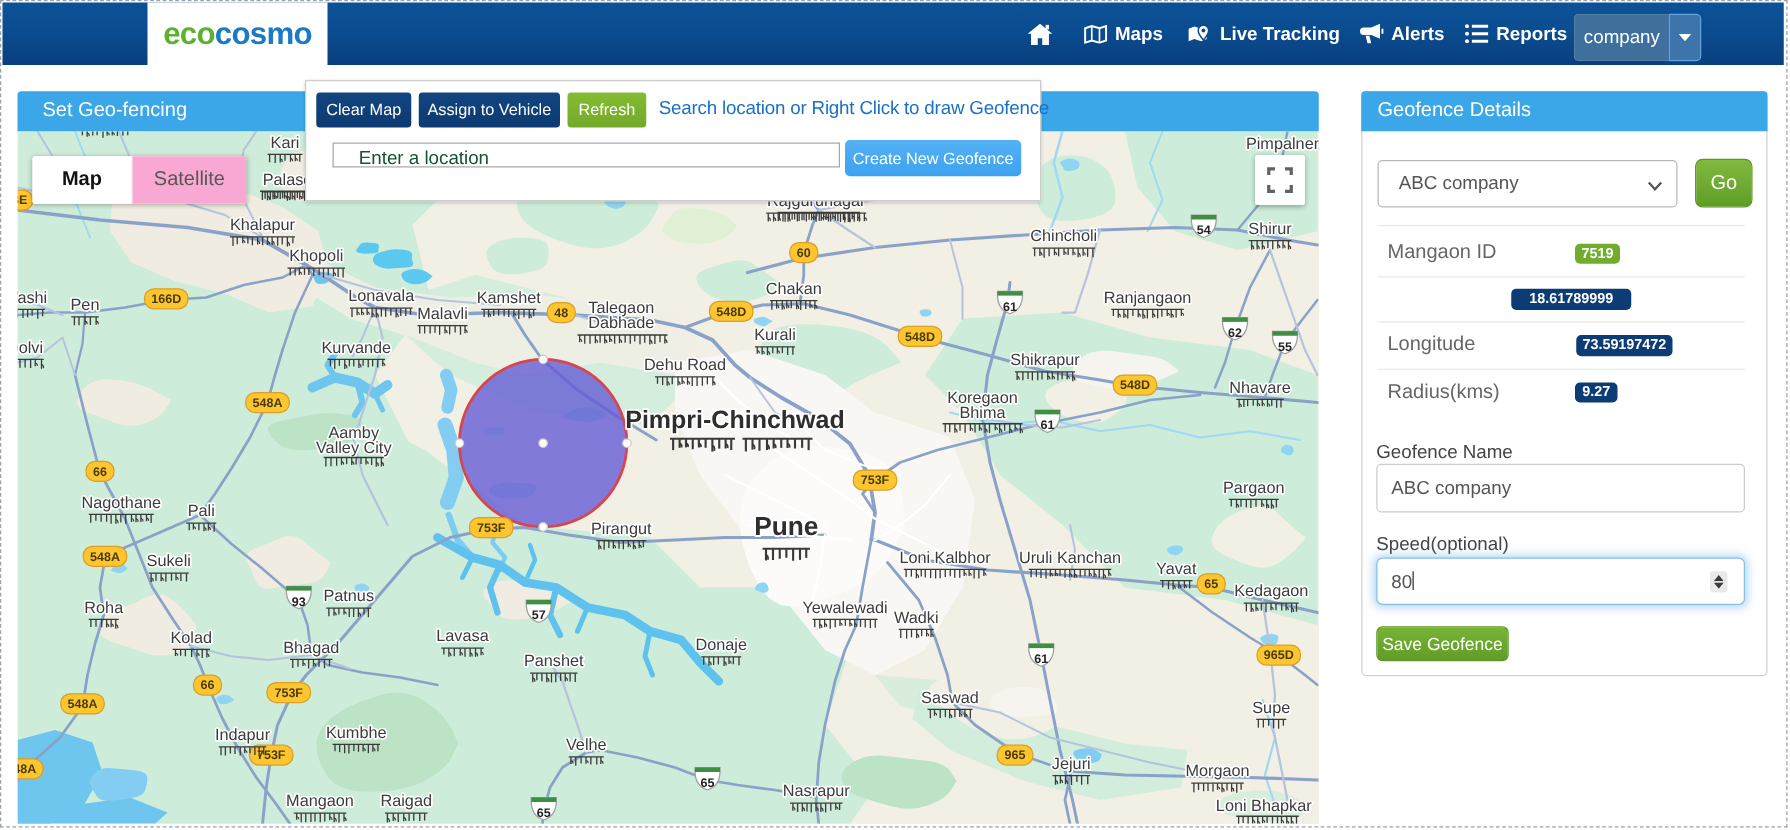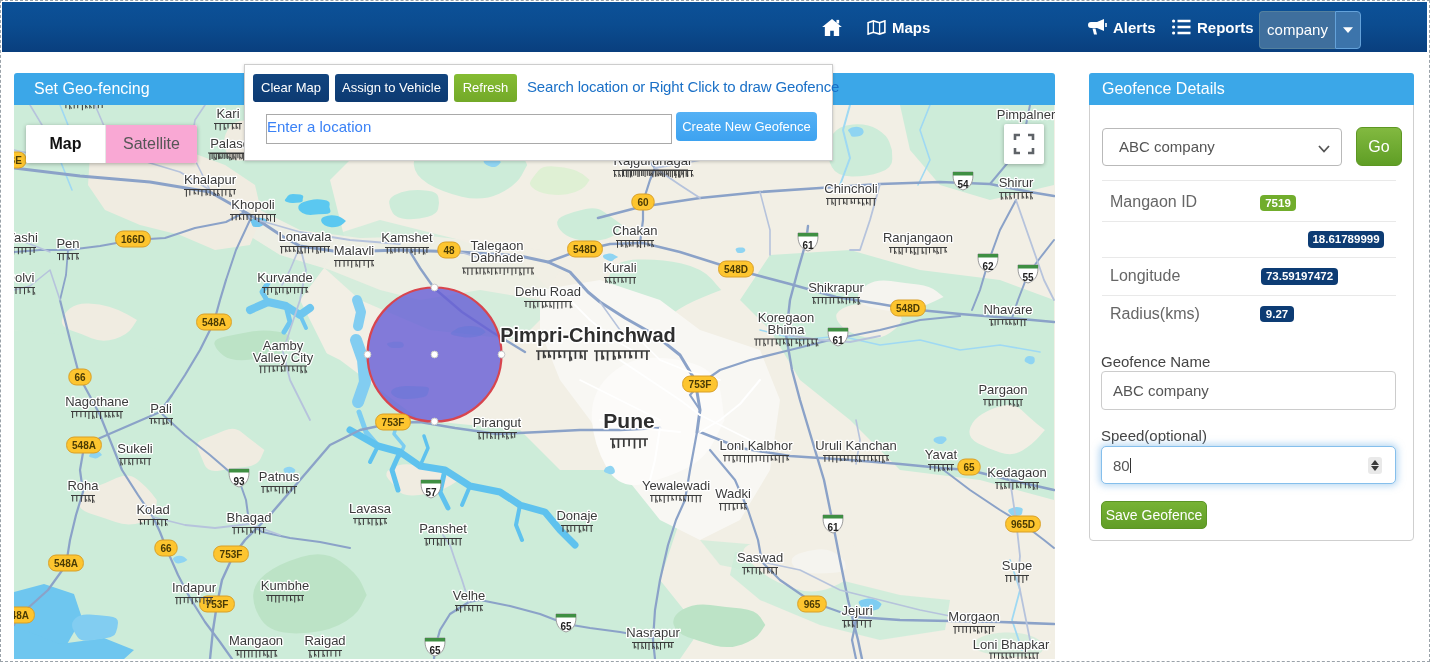--- a/index.html
+++ b/index.html
@@ -26,52 +26,61 @@
 #mapsat .c1{width:80px;border-right:1px solid #e6e6e6;font-size:16px;font-weight:bold;color:#111;text-align:center;line-height:38px;background:#fff;border-radius:2px 0 0 2px}
 #mapsat .c2{flex:1;font-size:16px;color:#565656;text-align:center;line-height:38px;background:#f9a8d4;border-radius:0 2px 2px 0}
 #fsbtn{position:absolute;left:1004px;top:124px;width:40px;height:40px;background:#fff;border-radius:2px;z-index:6;box-shadow:0 1px 4px rgba(0,0,0,.3);display:flex;align-items:center;justify-content:center}
 
 #toolbar{position:absolute;left:244px;top:64px;width:589px;height:97px;background:#fff;border:1px solid #cdcdcd;box-shadow:0 1px 3px rgba(0,0,0,.18);z-index:10}
 .tbtn{position:absolute;top:9px;height:28px;border-radius:3px;color:#fff;font-size:13px;text-align:center;line-height:28px}
 #tb1{left:8px;width:76px;background:linear-gradient(#12457f,#0d3a72)}
 #tb2{left:90px;width:113px;background:linear-gradient(#12457f,#0d3a72)}
 #tb3{left:209px;width:63px;background:linear-gradient(#85bc33,#73a928)}
 #tsearch{position:absolute;left:282px;top:13px;letter-spacing:-0.15px;white-space:nowrap;color:#1a70c7;font-size:15px}
-#tinput{position:absolute;left:21px;top:49px;width:406px;height:30px;border:1px solid #a9a9a9;background:#fff;color:#3b82f6;font-size:15px;line-height:24px;padding-left:0}
+#tinput{position:absolute;left:21px;top:49px;width:406px;height:20px;border:1px solid #a9a9a9;background:#fff;color:#14532d;font-size:15px;line-height:24px;padding-left:20px}
 #tcreate{position:absolute;left:431px;top:47px;width:141px;height:29px;background:linear-gradient(#54b1f5,#3da2f0);border-radius:4px;color:#fff;font-size:13px;text-align:center;line-height:29px}
 
 #rsel{position:absolute;left:1102px;top:128px;width:240px;height:38px;border:1px solid #b9b9b9;border-radius:4px;background:#fff;font-size:15px;color:#555;line-height:36px;padding-left:16px}
 #rsel svg{position:absolute;right:11px;top:16px}
 #rgo{position:absolute;left:1356px;top:127px;width:46px;height:39px;background:linear-gradient(#82b940,#5f9e25);border:1px solid #5d9722;border-radius:6px;color:#fff;font-size:16px;text-align:center;line-height:37px}
 .rrow{position:absolute;left:1110px;width:300px;font-size:16px;color:#666}
 .rdiv{position:absolute;left:1102px;width:294px;height:1px;background:#e9e9e9}
 .badge{position:absolute;border-radius:4px;color:#fff;font-size:11.5px;font-weight:bold;text-align:center}
 .bg-g{background:#71ad2c}.bg-n{background:#0d3c74}
 .rlabel{position:absolute;left:1101px;font-size:15px;color:#444}
 .rinput{position:absolute;left:1101px;width:295px;height:39px;border:1px solid #ccc;border-radius:4px;background:#fff;font-size:15px;color:#555;line-height:37px;padding-left:11px}
 #rspeed{border:1px solid #85bfec;border-radius:5px;box-shadow:0 0 7px 2px rgba(125,184,232,.55);height:38px}
 #rsave{position:absolute;left:1101px;top:501px;width:106px;height:28px;background:linear-gradient(#77b335,#619d27);border:1px solid #5c9526;border-radius:5px;color:#fff;font-size:14px;text-align:center;line-height:26px}
 .spin{position:absolute;left:1368px;top:457px;width:14px;height:17px;background:#e9e9e9;border-radius:3px;display:flex;flex-direction:column;align-items:center;justify-content:center;gap:1px}
 </style>
 </head>
 <body>
 <div id="page">
 <div id="nav">
+  <div id="logo"><span class="g">eco</span><span class="b">cosmo</span></div>
   <div class="nvi" style="left:820px">
     <svg width="20" height="17" viewBox="0 0 22 19">
           <path d="M11 0 L0 9 h3 v10 h6 v-6 h4 v6 h6 V9 h3 Z" fill="#fff"></path>
           <rect x="16" y="1" width="3" height="4" fill="#fff"></rect>
         </svg>
   </div>
   <div class="nvi" style="left:865px">
     <svg width="19" height="15" viewBox="0 0 21 17" style="margin-right:6px">
           <path d="M1 3 L7 1 L14 3 L20 1 V14 L14 16 L7 14 L1 16 Z" fill="none" stroke="#fff" stroke-width="1.8"></path>
           <path d="M7 1.4 V13.6 M14 3.4 V15.6" stroke="#fff" stroke-width="1.5"></path>
         </svg>
     <span>Maps</span>
+  </div>
+  <div class="nvi" style="left:948px">
+    <svg width="20" height="17" viewBox="0 0 22 18" style="margin-right:6px">
+          <path d="M1 4 L6 2 L12 4 L17 2 V13 L12 15 L6 13 L1 15 Z" fill="#fff"></path>
+          <path d="M14 1 a4.6 4.6 0 0 1 4.6 4.6 c0 3.2 -4.6 8.4 -4.6 8.4 s-4.6 -5.2 -4.6 -8.4 A4.6 4.6 0 0 1 14 1 Z" fill="#fff" stroke="#0b4c90" stroke-width="1.3"></path>
+          <circle cx="14" cy="5.6" r="1.7" fill="#0b4c90"></circle>
+        </svg>
+    <span>Live Tracking</span>
   </div>
   <div class="nvi" style="left:1085px">
     <svg width="20" height="18" viewBox="0 0 20 18" style="margin-right:6px">
           <path d="M17 1 L17 13 L10 10 H4 a3 3 0 0 1 0 -6 h6 Z" fill="#fff"></path>
           <path d="M5.5 10.5 h3 l1.5 6 h-3 Z" fill="#fff"></path>
           <path d="M19 5 v4" stroke="#fff" stroke-width="1.6"></path>
         </svg>
     <span>Alerts</span>
   </div>
   <div class="nvi" style="left:1170px">
@@ -1305,21 +1314,21 @@
 
 <div id="rsel">ABC company<svg width="12" height="8" viewBox="0 0 12 8">
         <path d="M1 1 L6 6.5 L11 1" fill="none" stroke="#555" stroke-width="1.8"></path>
       </svg></div>
 <div id="rgo">Go</div>
 
 <div class="rdiv" style="top:180px"></div>
 <div class="rrow" style="top:193px">Mangaon ID</div>
 <div class="badge bg-g" style="left:1260px;top:195px;width:36px;height:16px;line-height:16px">7519</div>
 <div class="rdiv" style="top:221px"></div>
-<div class="badge bg-n" style="left:1308px;top:231px;width:76px;height:17px;line-height:17px">18.61789999</div>
+<div class="badge bg-n" style="left:1209px;top:231px;width:96px;height:17px;line-height:17px">18.61789999</div>
 <div class="rdiv" style="top:257px"></div>
 <div class="rrow" style="top:267px">Longitude</div>
 <div class="badge bg-n" style="left:1261px;top:268px;width:77px;height:17px;line-height:17px">73.59197472</div>
 <div class="rdiv" style="top:295px"></div>
 <div class="rrow" style="top:305px">Radius(kms)</div>
 <div class="badge bg-n" style="left:1260px;top:306px;width:34px;height:16px;line-height:16px">9.27</div>
 
 <div class="rlabel" style="top:353px">Geofence Name</div>
 <div class="rinput" style="top:371px">ABC company</div>
 <div class="rlabel" style="top:427px">Speed(optional)</div>

